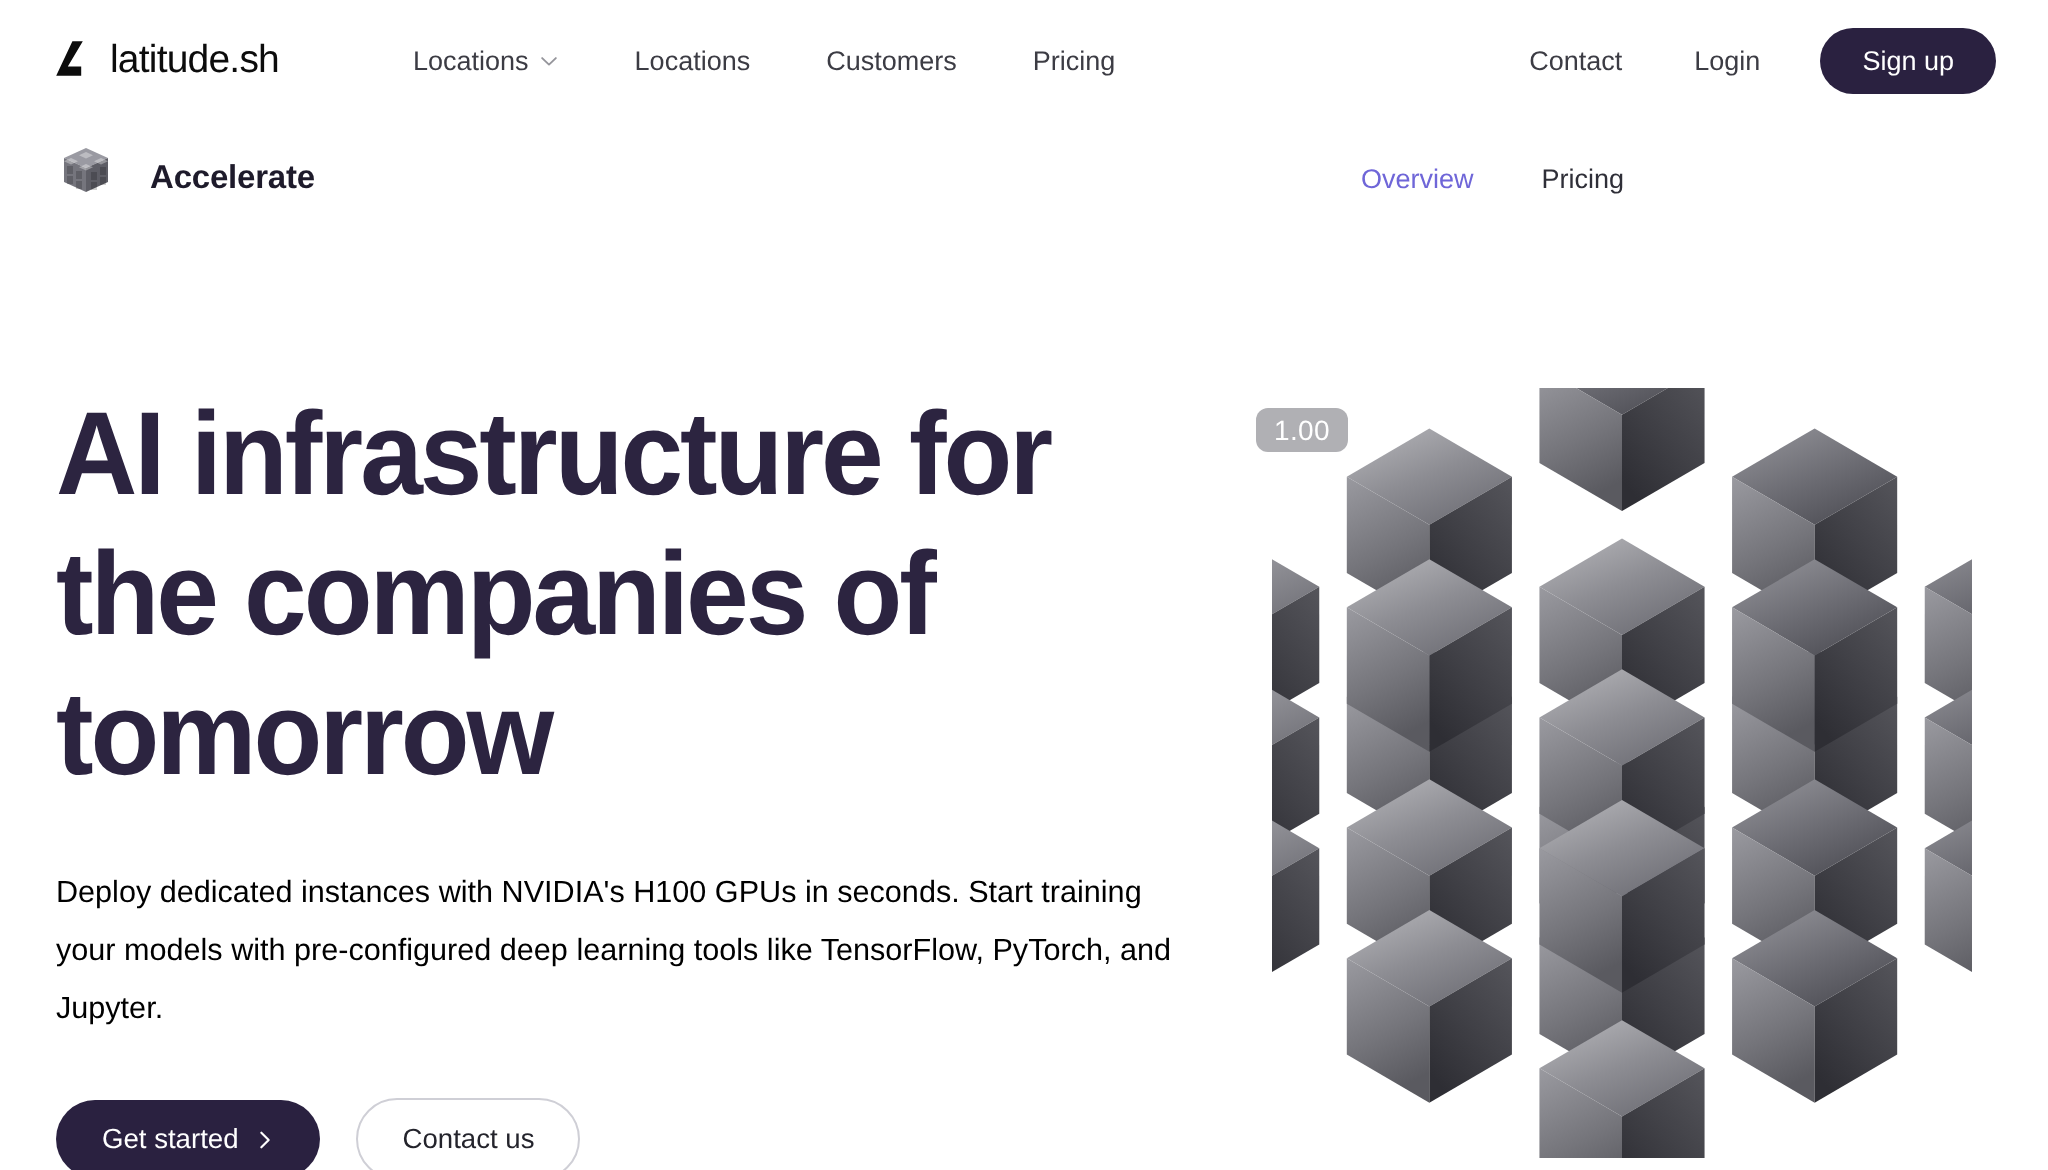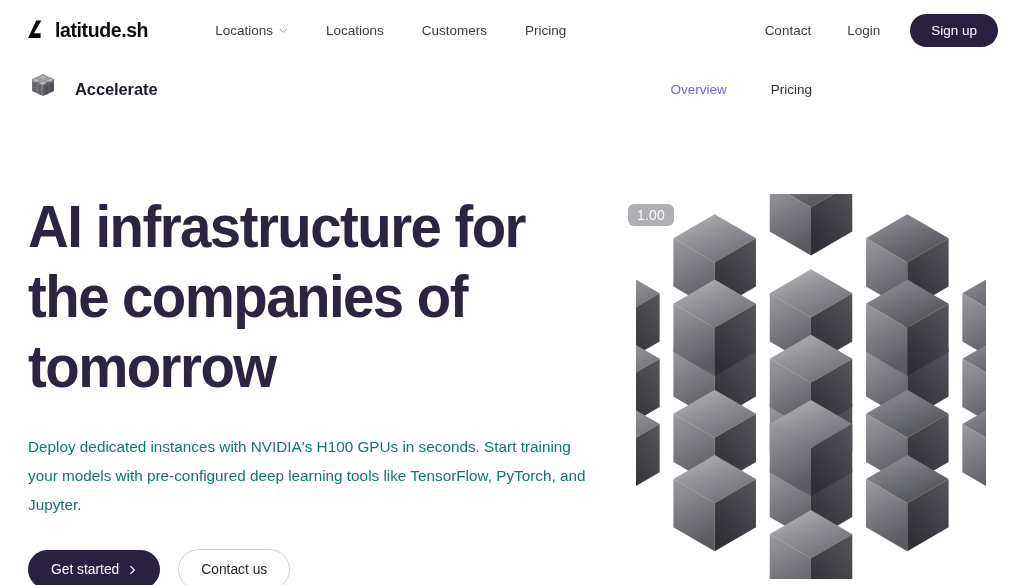--- a/index.html
+++ b/index.html
@@ -38,21 +38,21 @@
     margin-right: 48px;
     cursor: pointer;
   }
   .brand-mark {
     width: 22px;
     height: 22px;
     display: block;
   }
   .brand-name {
     font-size: 19.5px;
-    font-weight: 700;
+    font-weight: 400;
     color: #0c0c0c;
     letter-spacing: -0.4px;
     white-space: nowrap;
     text-align: center;
   }
 
   .main-links {
     display: flex;
     align-items: center;
     gap: 0px;
@@ -116,21 +116,21 @@
   .sub-brand-name {
     font-size: 16.5px;
     font-weight: 700;
     color: #1e1b2b;
     letter-spacing: -0.1px;
   }
   .sub-links {
     margin-left: auto;
     display: flex;
     align-items: center;
-    gap: 16px;
+    gap: 6px;
   }
   .sub-link {
     font-size: 13.5px;
     color: #2f2f38;
     padding: 6px 14px;
     cursor: pointer;
     white-space: nowrap;
   }
   .sub-link.active { color: #6f66d8; }
 
@@ -158,21 +158,21 @@
     font-stretch: condensed;
     font-family: "Liberation Sans Narrow", "Liberation Sans", sans-serif;
     transform: scaleX(0.955);
     transform-origin: left top;
   }
 
   .subcopy {
     margin-top: 30px;
     font-size: 15.3px;
     line-height: 29px;
-    color: #0f766e;
+    color: #000000;
     width: 575px;
   }
 
   .cta-row {
     margin-top: 30px;
     display: flex;
     align-items: center;
     gap: 18px;
   }
   .btn-primary {

